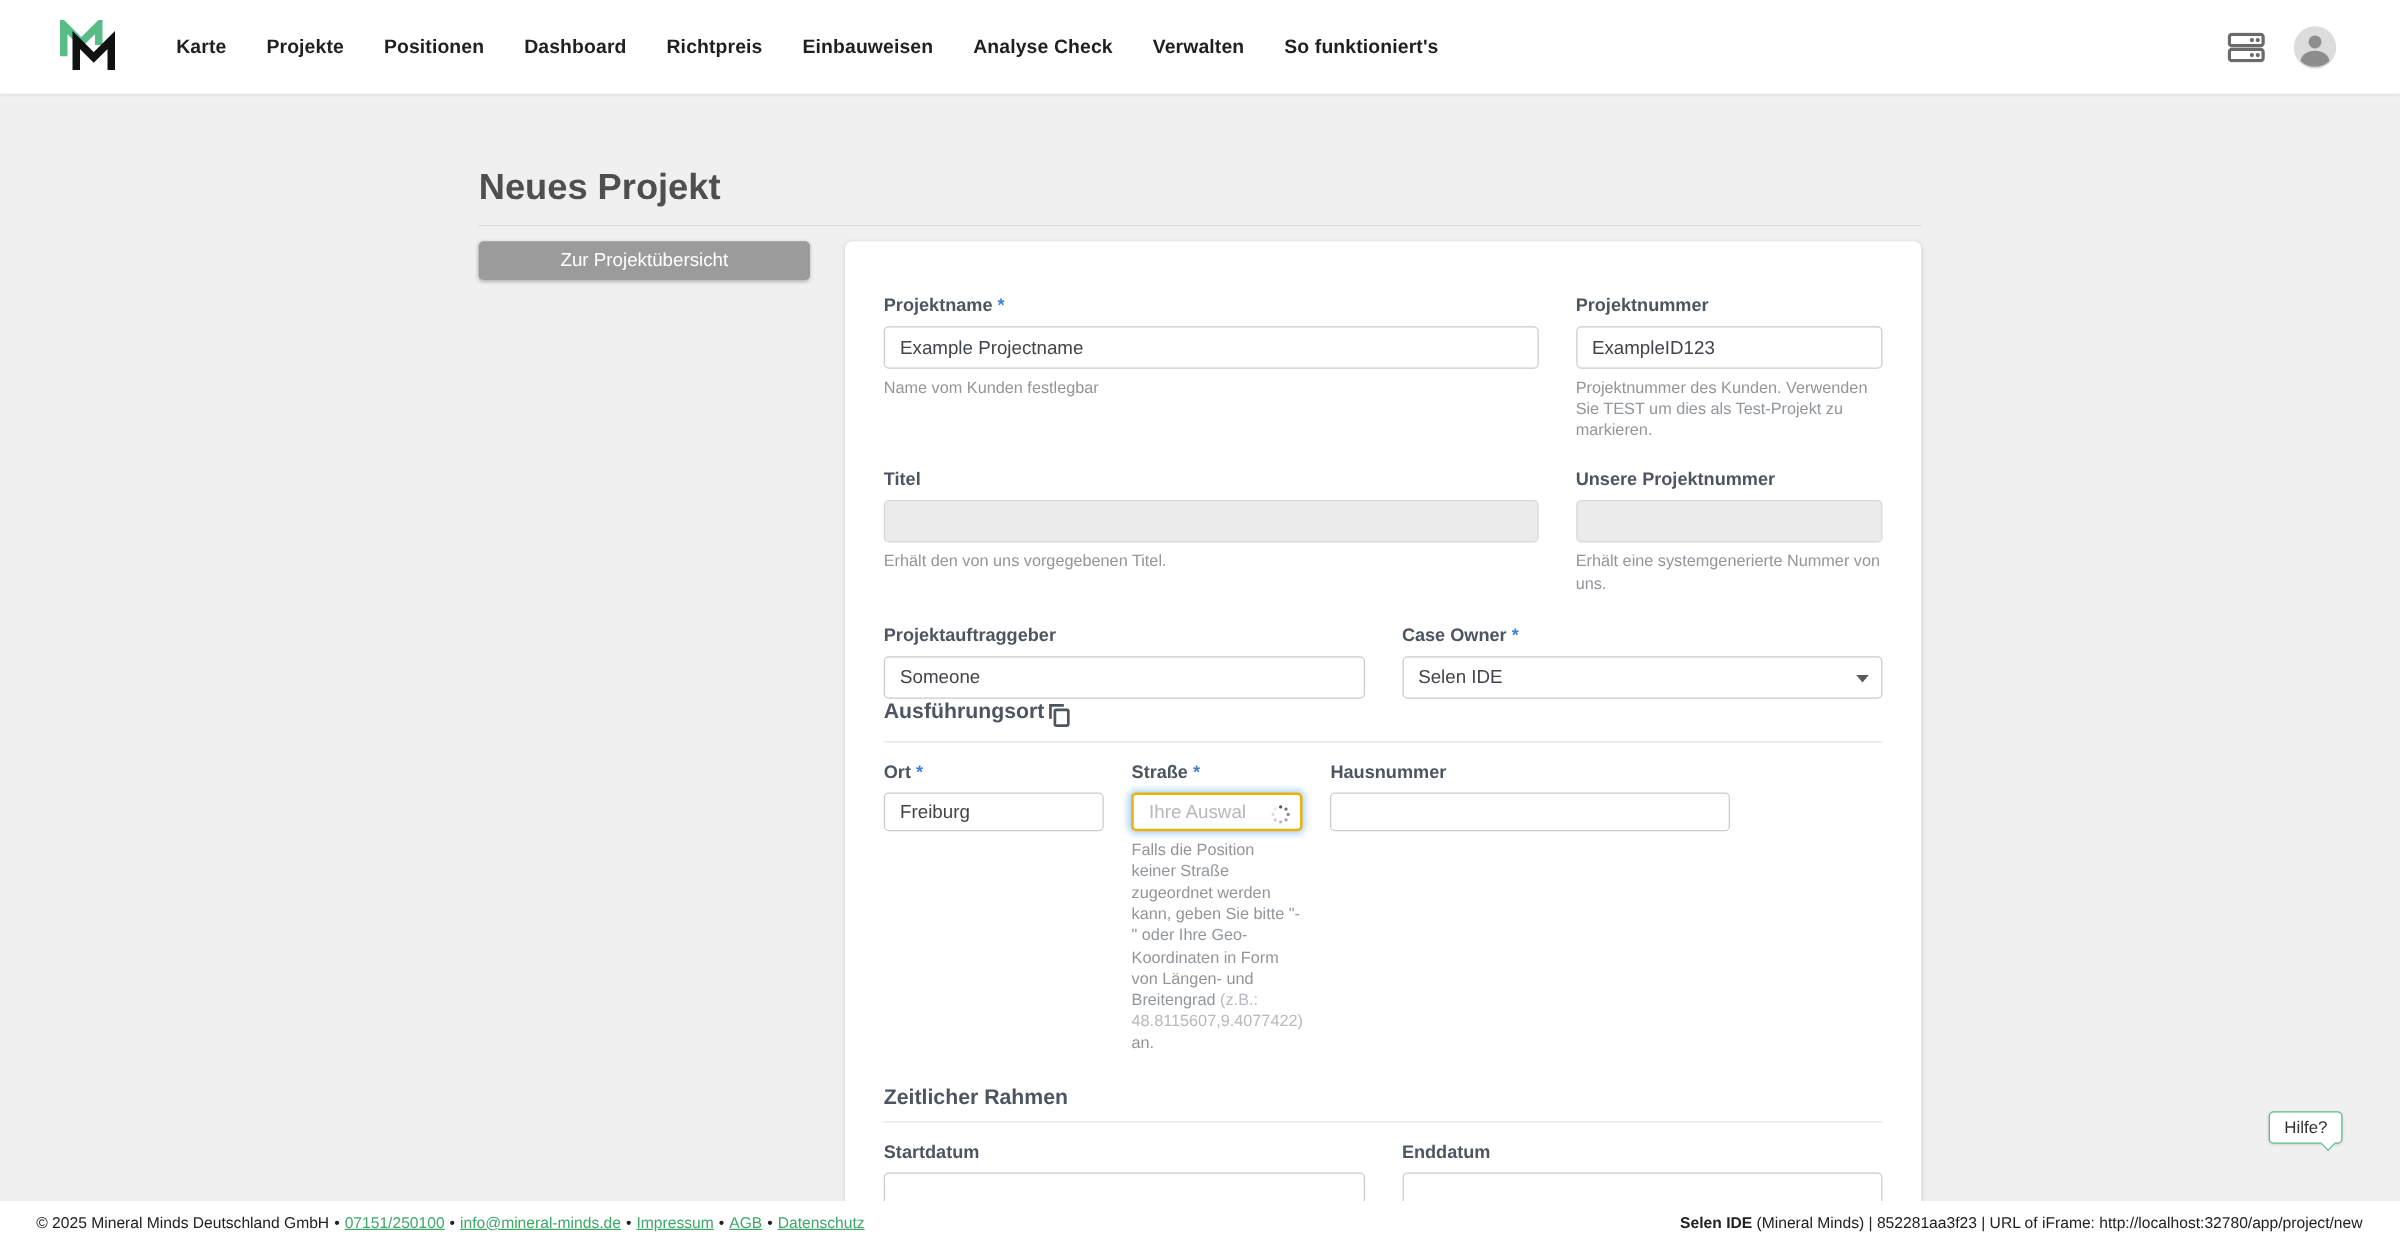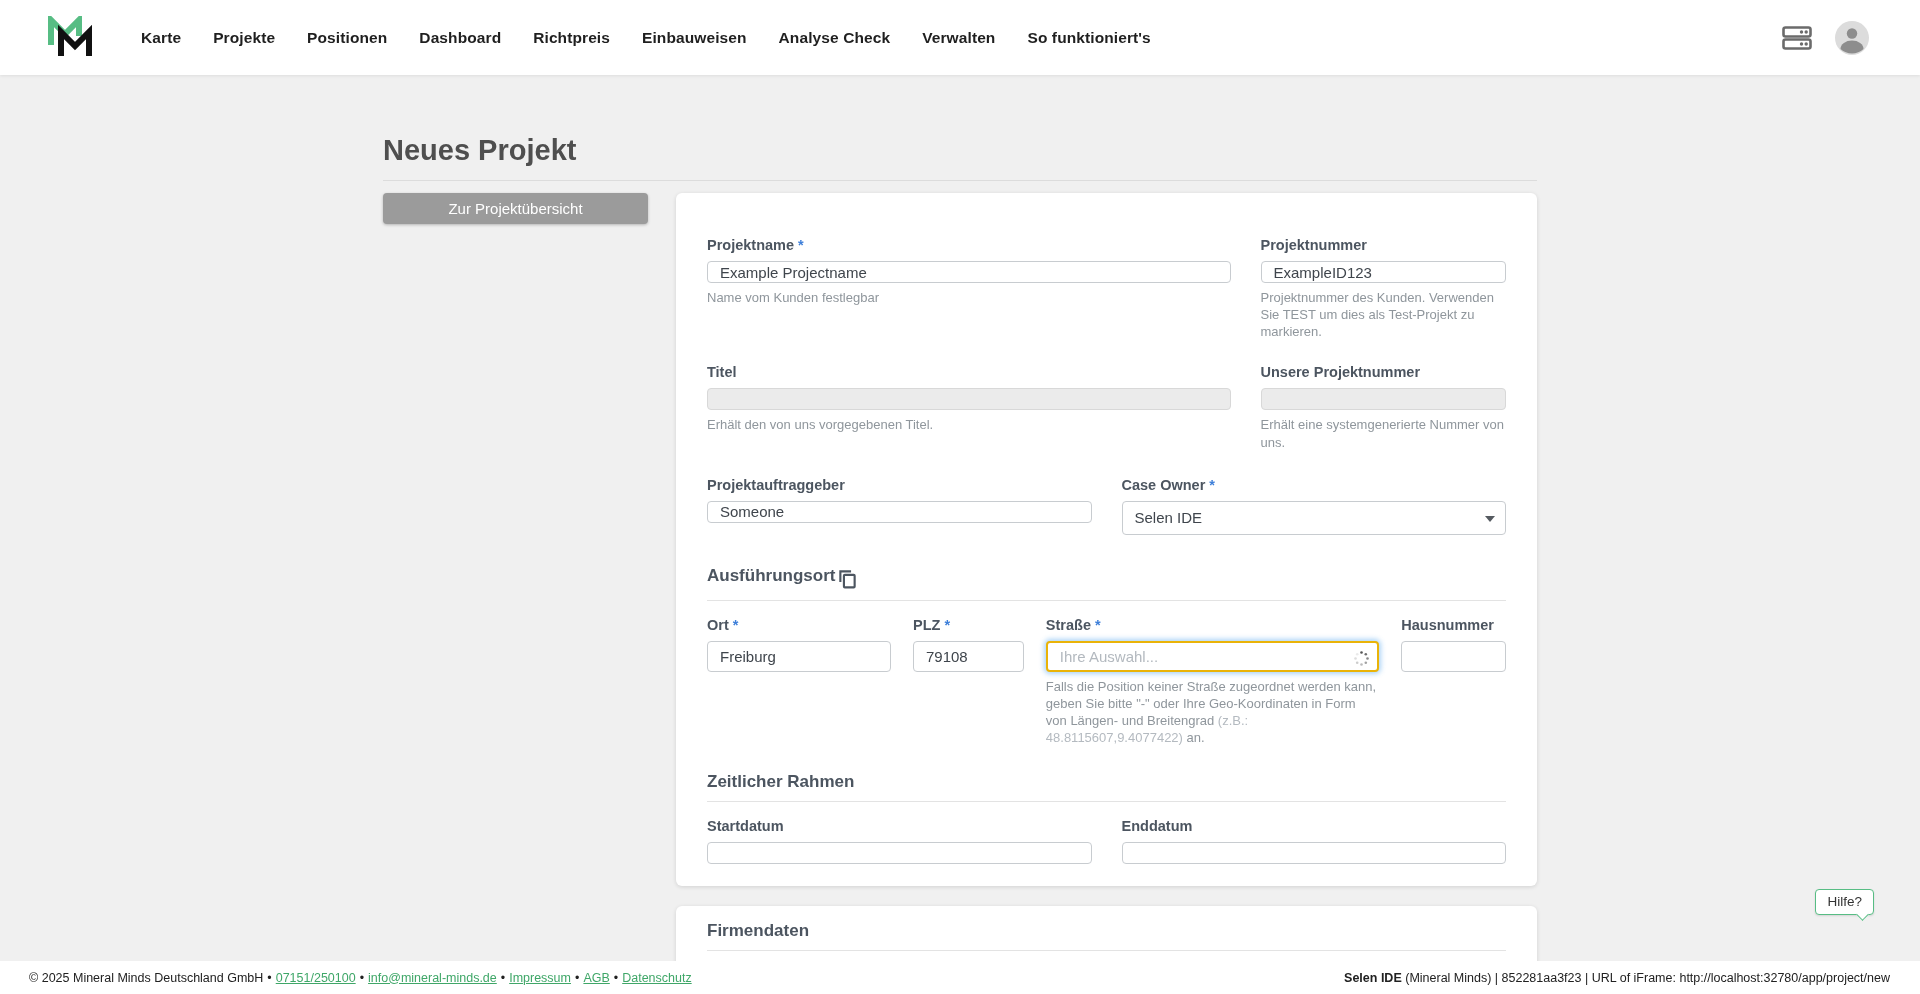--- a/index.html
+++ b/index.html
@@ -45,32 +45,32 @@
     padding:15px 31px 22px 31px;
   }
   .card2 { margin-top:20px; height:130px; padding-bottom:0; }
 
   
   .row-wide   { display:grid; grid-template-columns:514fr 241fr; column-gap:30px; }
   .row-half   { display:grid; grid-template-columns:1fr 1fr; column-gap:30px; }
   .row-addr   { display:grid; grid-template-columns:181fr 109fr 328fr 103fr; column-gap:22px; }
   .mb1 { margin-bottom:23px;margin-top:28px; }
   .mb2 { margin-bottom:25px; }
-  .mb3 { margin-bottom:31px; }
+  .mb3 { }
   .mb4 { margin-bottom:15px; }
   .mb5 { margin-bottom:26px; }
 
   .field-label {
     display:block; font-size:14.5px; font-weight:700; color:#4c5560;
     margin-bottom:7px; line-height:18px; white-space:nowrap;
   }
   .req { color:#3e7fd9; margin-left:4px; font-weight:700; }
 
   .txt-input {
-    width:100%; height:22px; border:1px solid #c8ccd0; border-radius:4px;
+    width:100%; height:34px; border:1px solid #c8ccd0; border-radius:4px;
     padding:0 12px; font-size:15px; color:#3f454c; font-family:inherit;
     background:#ffffff; outline:none;
   }
   .txt-input::placeholder { color:#b3b9bf; }
   .txt-input:disabled, .txt-input.disabled { background:#ebebeb; border-color:#d8d8d8; }
 
   .helper {
     margin-top:6px; font-size:13px; color:#8f969c; line-height:1.32;
   }
   .helper .light { color:#b4bac0; }
@@ -239,26 +239,20 @@
 
         <div class="row-addr mb5">
           <div>
             <label class="field-label">
               <span>Ort</span><span class="req">*</span>
             </label>
             <input class="txt-input addr-input" type="text" value="Freiburg" style="">
           </div>
           <div>
             <label class="field-label">
-              <span>PLZ</span><span class="req">*</span>
-            </label>
-            <input class="txt-input addr-input" type="text" value="79108" style="">
-          </div>
-          <div>
-            <label class="field-label">
               <span>Straße</span><span class="req">*</span>
             </label>
             <div class="street-wrap">
               <input class="txt-input addr-input street-input" type="text" placeholder="Ihre Auswahl..." style="">
               <span class="spinner">
                 <svg viewBox="0 0 17 17" width="17" height="17">
                   <circle cx="8.5" cy="2.5" r="1.3" fill="#555" opacity="1"></circle>
                   <circle cx="12.8" cy="4.2" r="1.3" fill="#555" opacity=".85"></circle>
                   <circle cx="14.5" cy="8.5" r="1.3" fill="#555" opacity=".7"></circle>
                   <circle cx="12.8" cy="12.8" r="1.3" fill="#555" opacity=".55"></circle>

